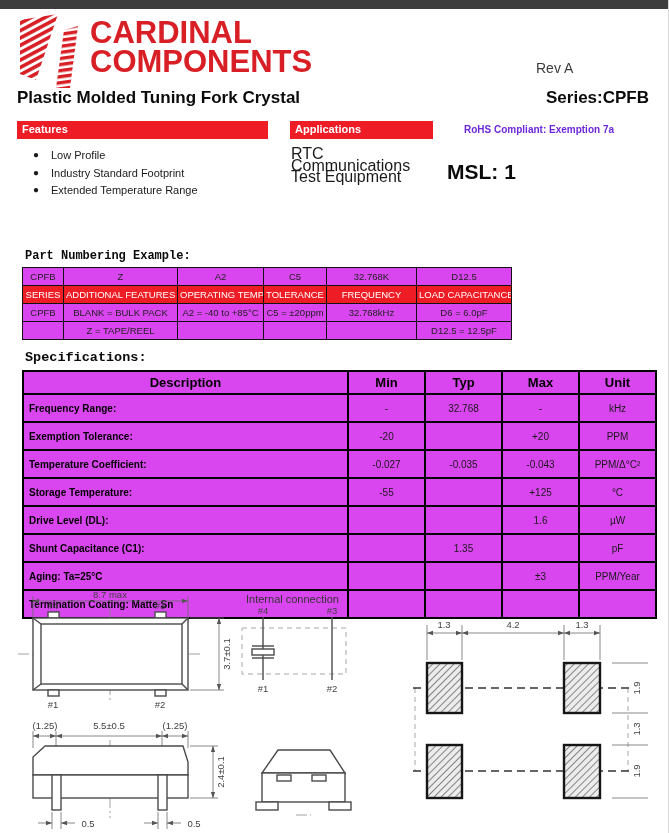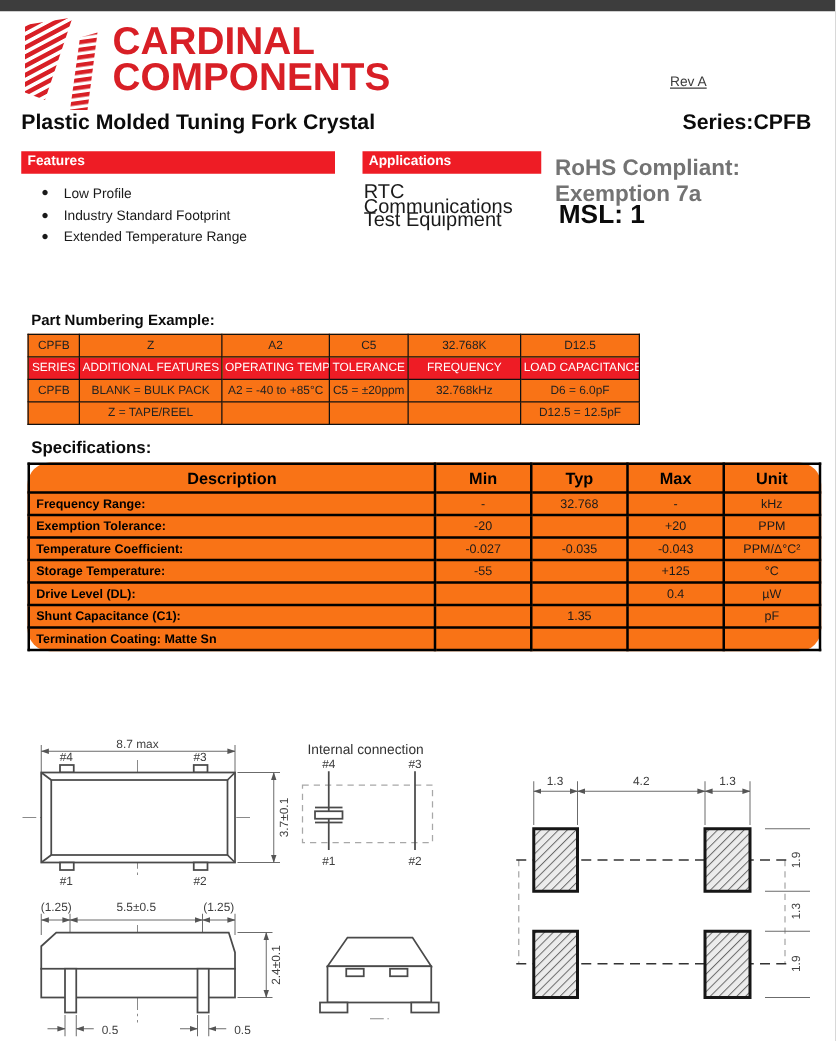--- a/index.html
+++ b/index.html
@@ -6,51 +6,51 @@
   body { background:#fff; font-family:"Liberation Sans", sans-serif; }
   .page { position:relative; width:669px; height:833px; background:#fff; overflow:hidden;
           border-right:1px solid #d8d8d8; color:#111; }
   .topbar { position:absolute; left:0; top:0; width:100%; height:9px; background:#3d3d3d; }
 
   
   .logo { position:absolute; left:20px; top:14px; display:flex; align-items:flex-start; }
   .logo-emblem { width:64px; height:74px; }
   .logo-text { margin-left:6px; margin-top:4px; color:#d81f26; font-weight:bold;
                font-size:31px; line-height:29px; letter-spacing:0; }
-  .rev { position:absolute; left:536px; top:60px; font-size:11px; color:#3c3c3c;text-decoration:underline; }
+  .rev { position:absolute; left:536px; top:60px; font-size:14px; color:#3c3c3c; }
 
   .titlebar { position:absolute; left:17px; top:88px; width:632px; display:flex;
               justify-content:space-between; font-weight:bold; font-size:17px; color:#0b0b0b; }
 
   .redbar { position:absolute; height:18px; background:#ee1c25; color:#fff; font-weight:bold;
             font-size:11px; padding:2px 5px 0 5px; }
   .features-bar { left:17px; top:121px; width:251px; }
   .applications-bar { left:290px; top:121px; width:143px; }
 
   .feature-list { position:absolute; left:33px; top:149px; font-size:11px; color:#1a1a1a; }
   .feature-item { display:flex; margin-bottom:5.5px; }
   .feature-item .bullet { width:18px; font-size:10px; }
   .app-list { position:absolute; left:291px; top:148px; font-size:16px; line-height:11.5px; color:#1a1a1a; }
 
-  .rohs { position:absolute; left:444px; top:124px; font-size:18px; font-weight:bold; color:#737373; }
+  .rohs { position:absolute; left:464px; top:124px; font-size:10px; font-weight:bold; color:#6d28d9; }
   .msl  { position:absolute; left:447px; top:160px; font-size:21px;  font-weight:bold; color:#0b0b0b;text-align:center; }
 
-  .section-heading { position:absolute; font-weight:bold; color:#0b0b0b; }
+  .section-heading { position:absolute; font-weight:bold; color:#0b0b0b;font-family:Liberation Mono, monospace; }
   .pn-heading   { left:25px; top:249px; font-size:12px; }
   .spec-heading { left:25px; top:350px; font-size:13.5px; }
 
-  table { border-collapse:collapse; table-layout:fixed; position:absolute; background:#f97316; }
+  table { border-collapse:collapse; table-layout:fixed; position:absolute; background:#d946ef; }
   .pn-table { left:22px; top:267px; width:489px; font-size:9.5px; }
   .pn-table td { border:1.4px solid #111; text-align:center; height:18px; padding:1px 2px;
                  overflow:hidden; white-space:nowrap; color:#222; }
   .pn-table tr.red-row td { background:#ee1c25; color:#fff; }
 
-  .spec-table { left:22px; top:370px; width:633px;border-radius:18px; }
+  .spec-table { left:22px; top:370px; width:633px; }
   .spec-table th { border:2px solid #000; font-size:13px; height:23px; text-align:center; color:#000; }
-  .spec-table td { border:2px solid #000; font-size:10px; height:18px; text-align:center;
+  .spec-table td { border:2px solid #000; font-size:10px; height:28px; text-align:center;
                    padding:1px 3px; color:#1a1a1a; overflow:hidden; white-space:nowrap; }
   .spec-table td.desc { text-align:left; font-weight:bold; padding-left:5px; color:#000; }
 
   .drawings { position:absolute; left:0; top:585px; }
   text.dim  { font-size:9.5px; fill:#3f3f3f; text-anchor:middle; }
   text.ictitle { font-size:11px; fill:#333; text-anchor:start; }
 </style>
 </head>
 <body>
 
@@ -200,29 +200,36 @@
       <td class="desc">Storage Temperature:</td>
       <td>-55</td>
       <td></td>
       <td>+125</td>
       <td>°C</td>
     </tr>
     <tr>
       <td class="desc">Drive Level (DL):</td>
       <td></td>
       <td></td>
-      <td>0.4</td>
+      <td>1.6</td>
       <td>µW</td>
     </tr>
     <tr>
       <td class="desc">Shunt Capacitance (C1):</td>
       <td></td>
       <td>1.35</td>
       <td></td>
       <td>pF</td>
+    </tr>
+    <tr>
+      <td class="desc">Aging:  Ta=25°C</td>
+      <td></td>
+      <td></td>
+      <td>±3</td>
+      <td>PPM/Year</td>
     </tr>
     <tr>
       <td class="desc">Termination Coating: Matte Sn</td>
       <td></td>
       <td></td>
       <td></td>
       <td></td>
     </tr>
   </tbody>
     </table>

